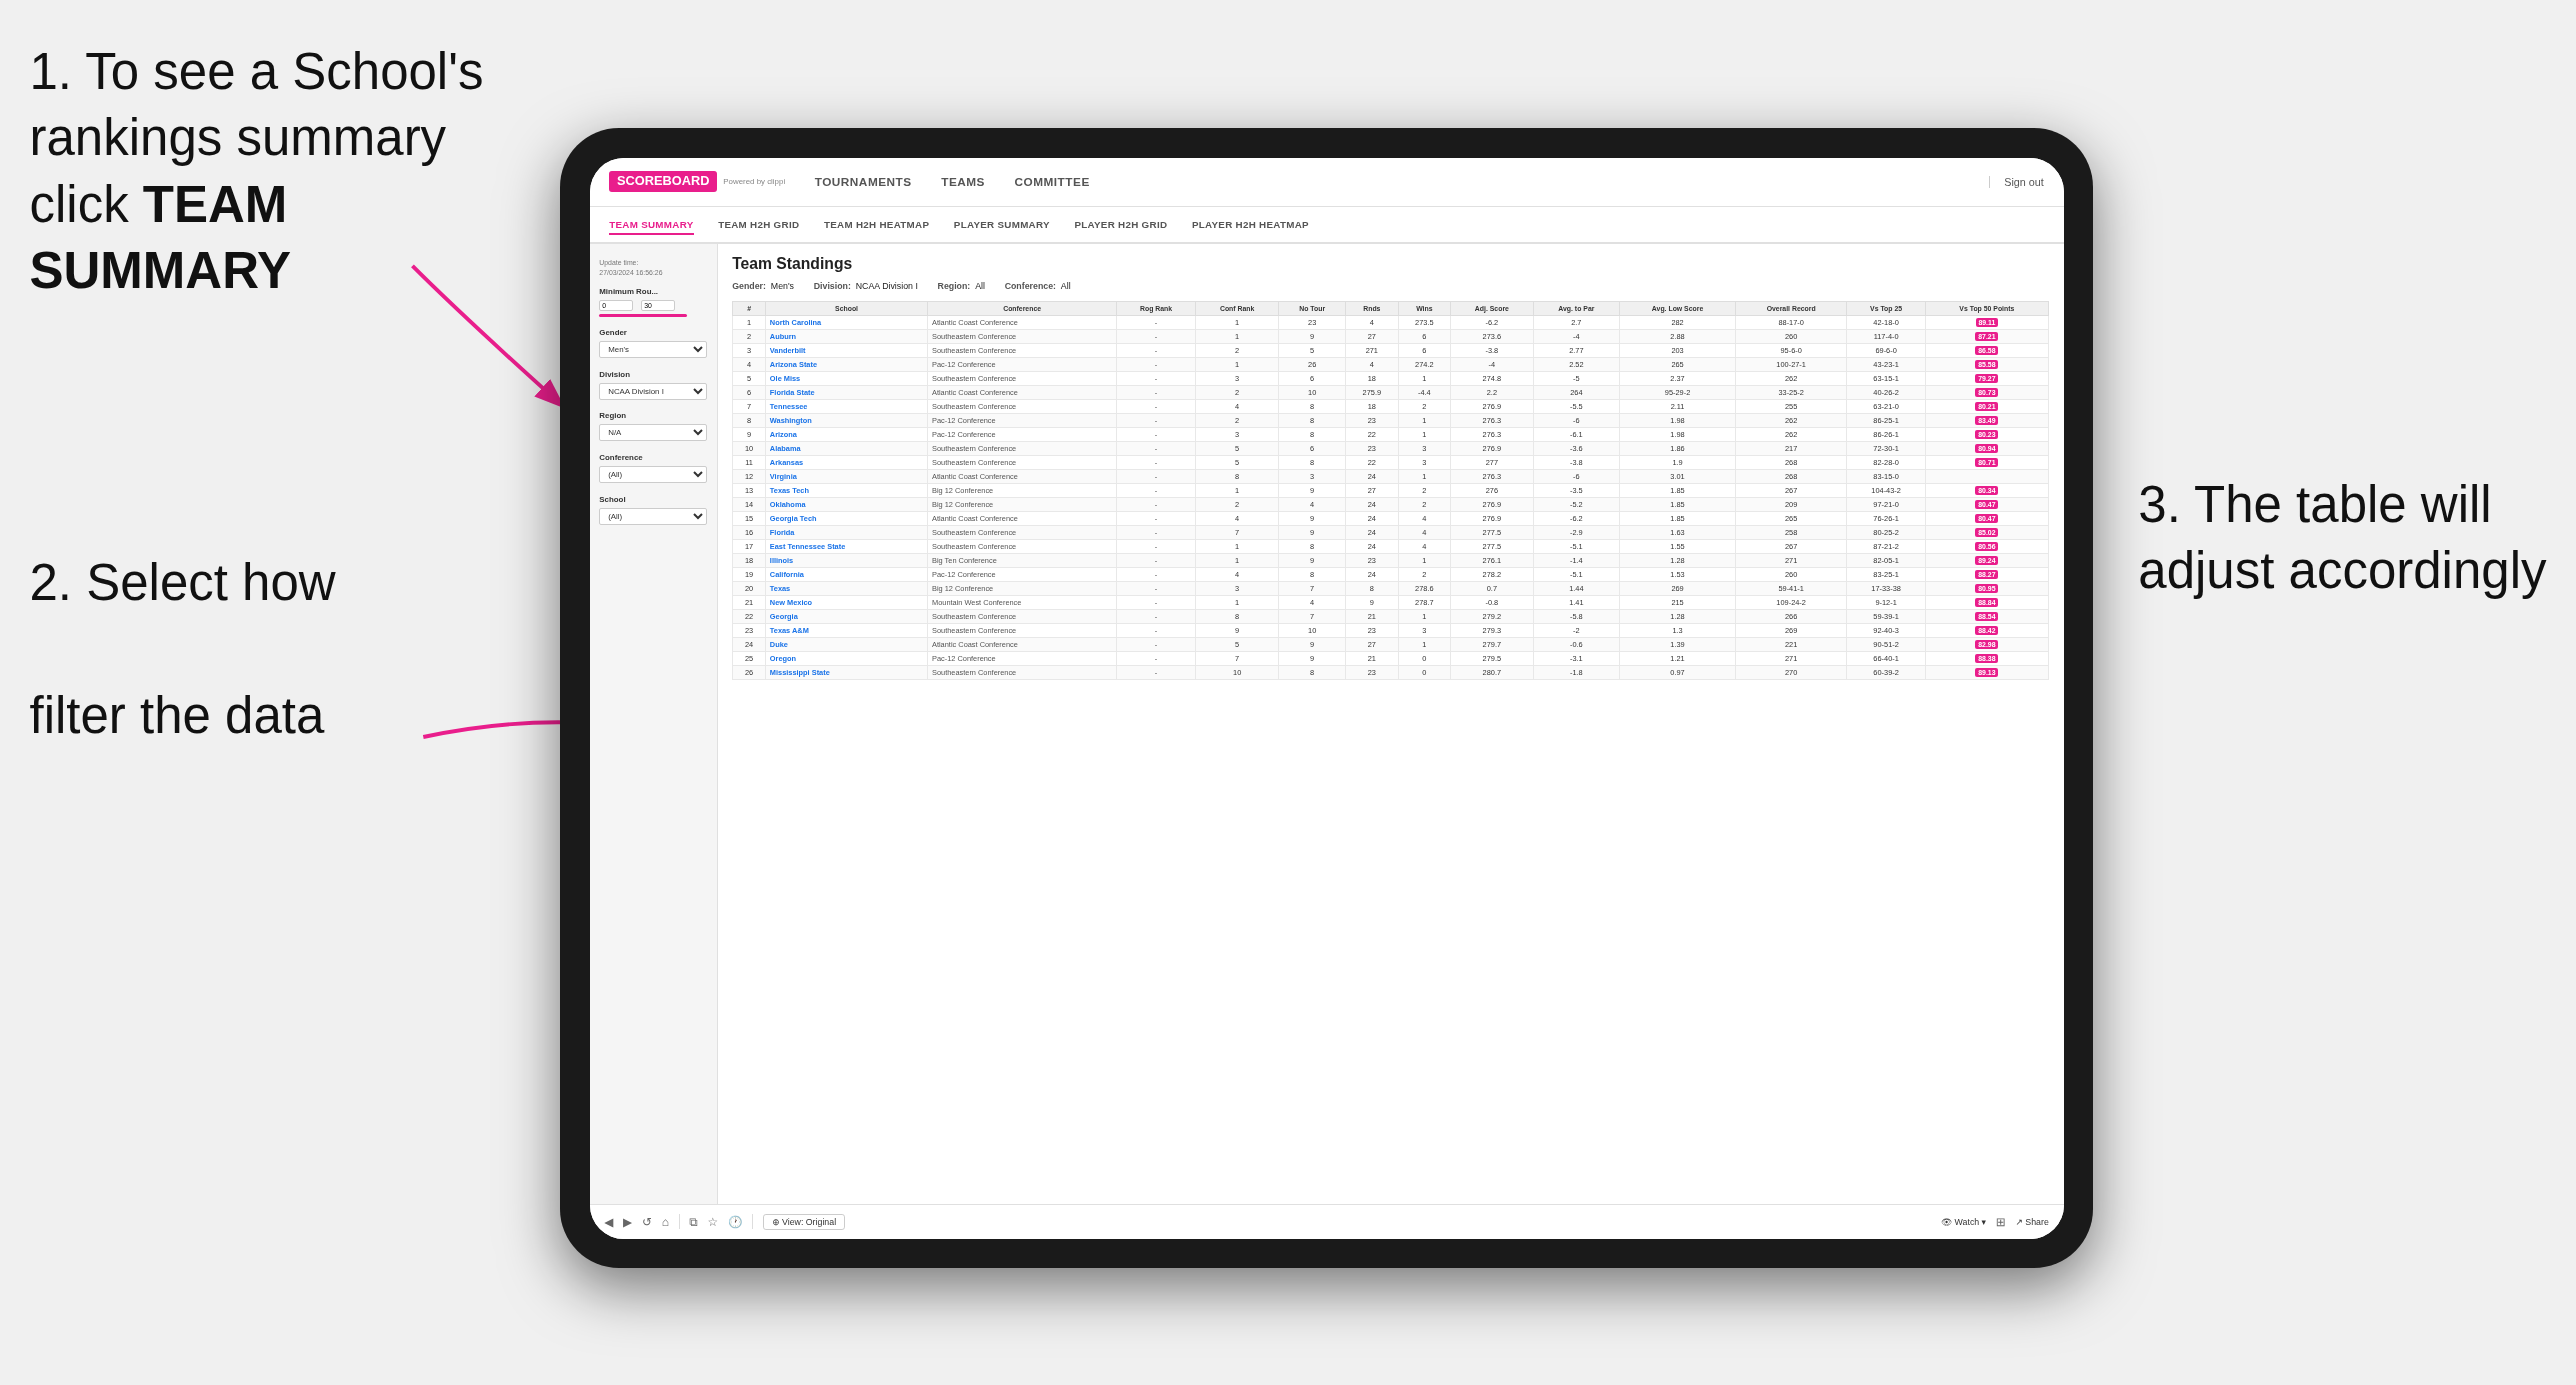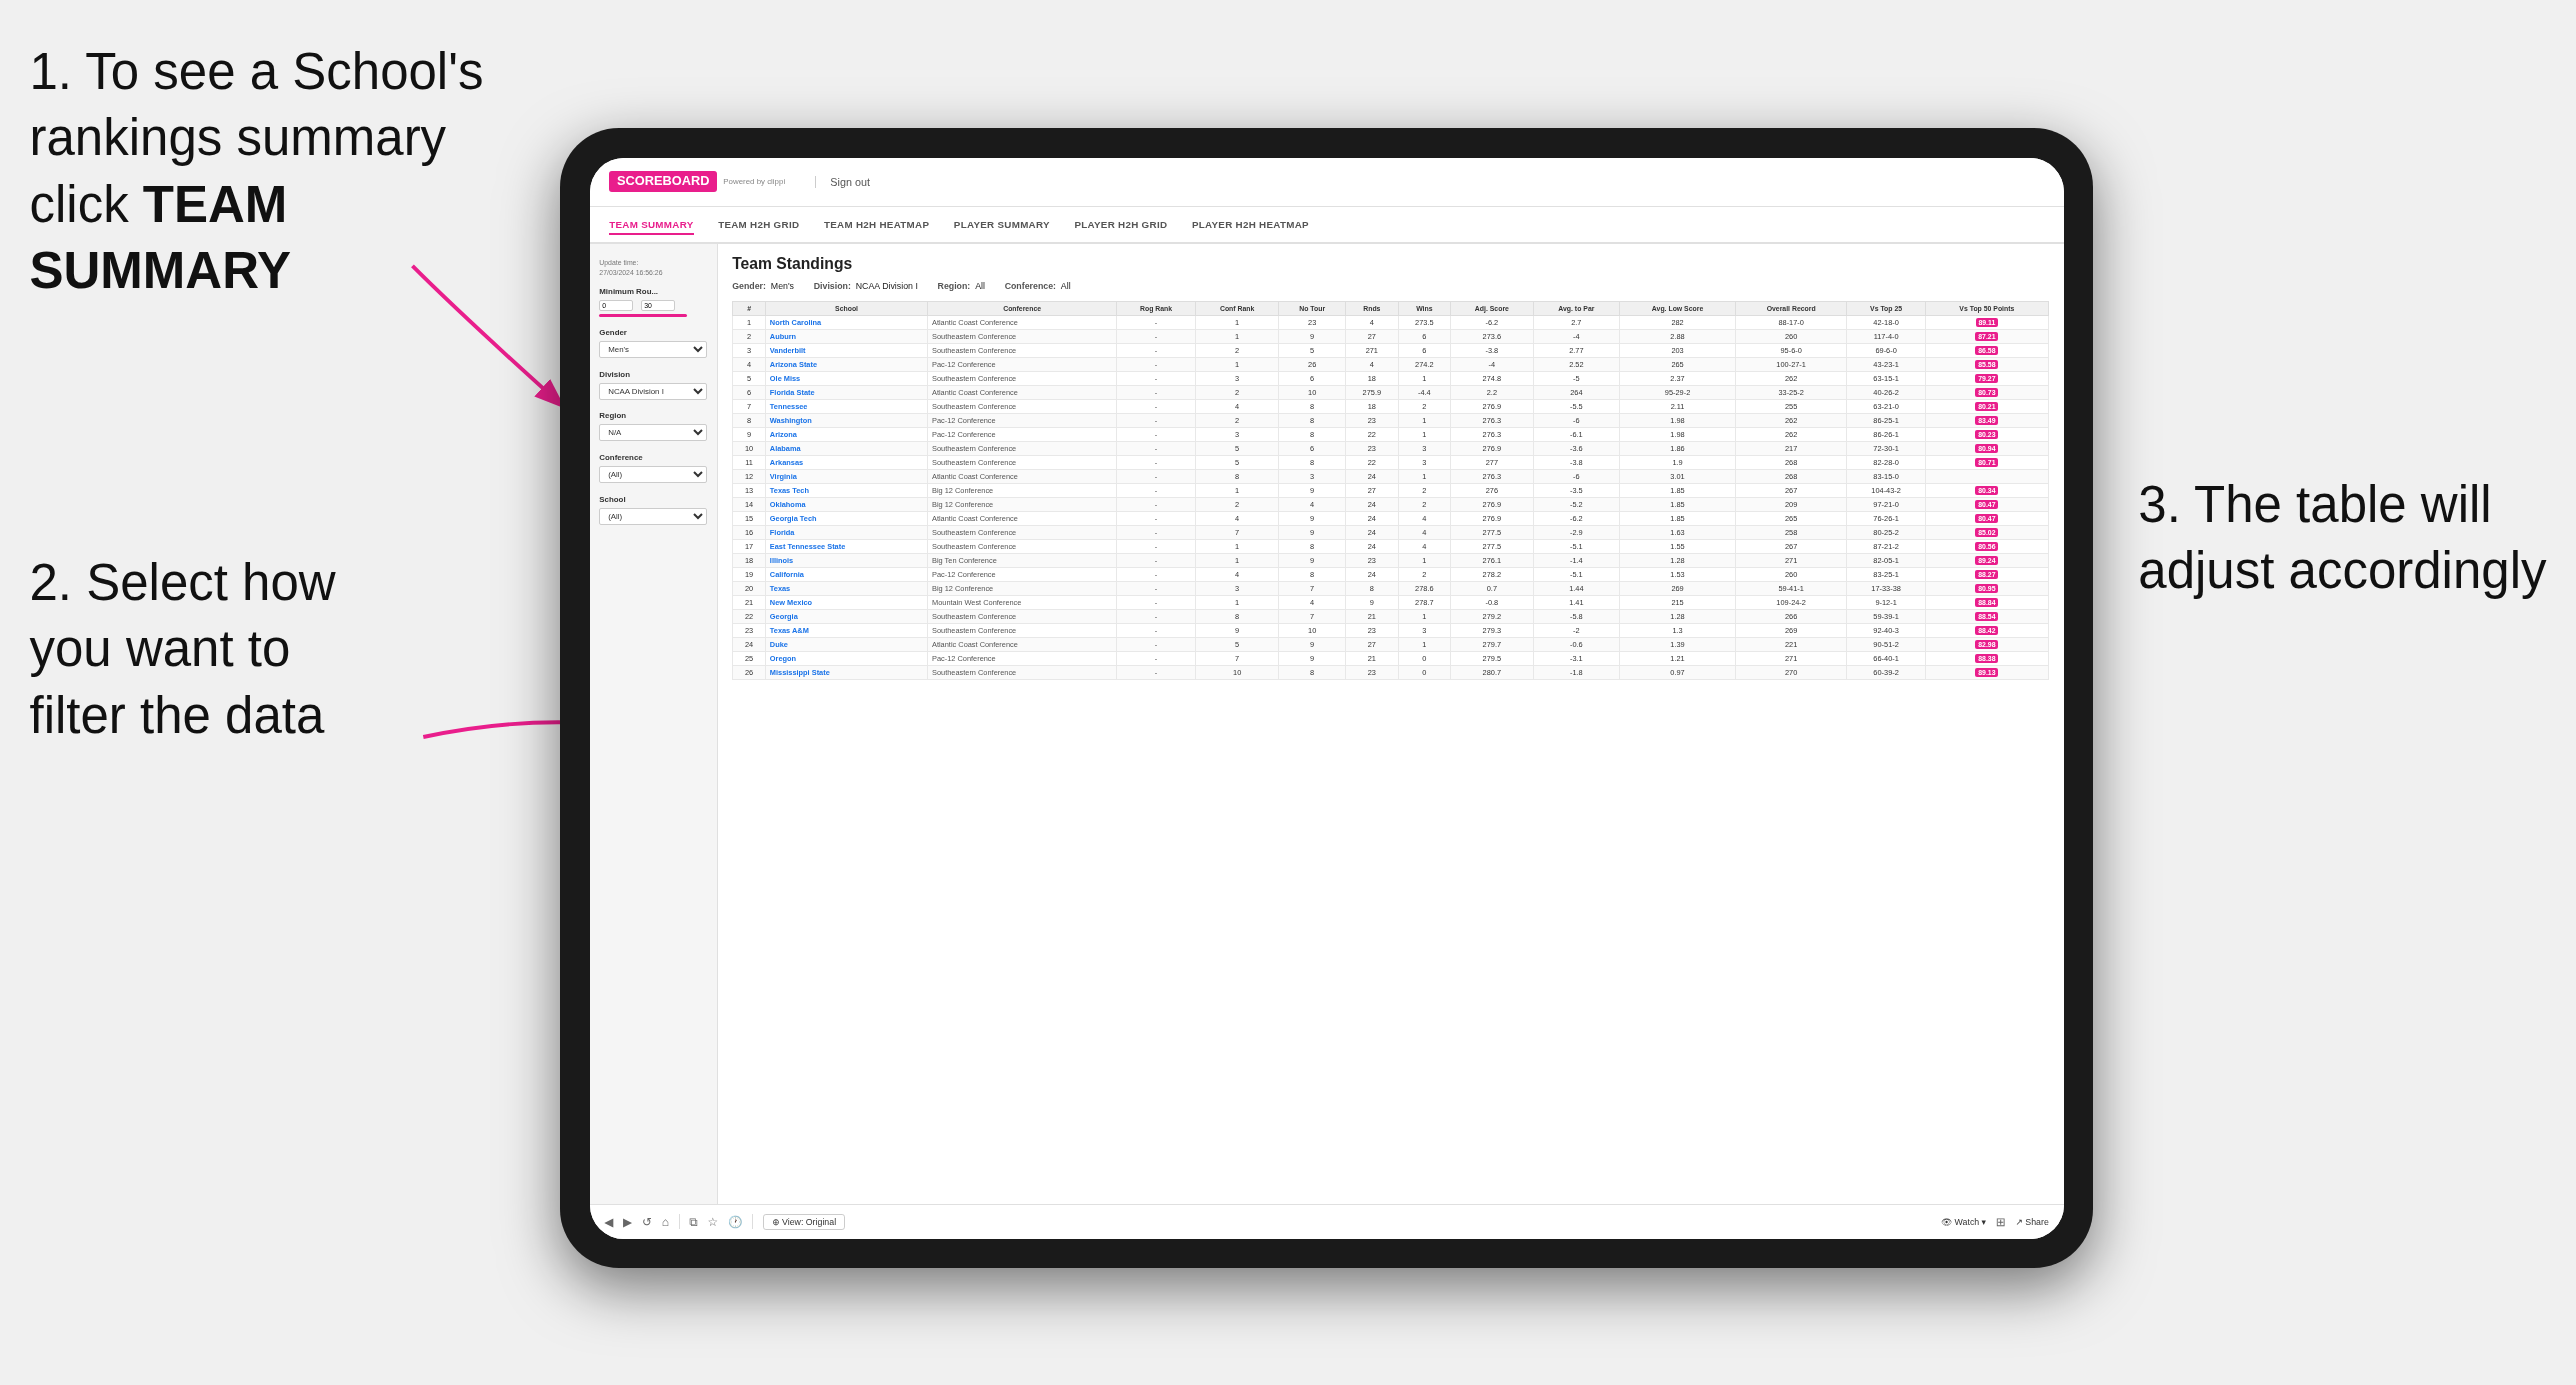--- a/index.html
+++ b/index.html
@@ -390,21 +390,21 @@
   </style>
 </head>
 <body>
 
 <div class="instruction-1">
   <span>1. To see a School's rankings summary click </span><strong>TEAM SUMMARY</strong>
 </div>
 
 <div class="instruction-2">
   <span>2. Select how</span><br>
-  <span>you want to</span><br>
+  <br>
   <span>filter the data</span>
 </div>
 
 <div class="instruction-3">
   <span>3. The table will</span><br>
   <span>adjust accordingly</span>
 </div>
 
 <svg class="arrow-1" viewBox="0 0 220 180" fill="none">
   <path d="M30 10 Q80 60 180 150" stroke="#e91e8c" stroke-width="4" fill="none" marker-end="url(#arr1)"></path>
@@ -435,20 +435,25 @@
 
 <div class="tablet">
   <div class="tablet-screen">
 
     <div class="nav-bar">
       <div class="logo-area">
         <div class="logo-box">
           <span>SCOREBOARD</span>
         </div>
         <span class="logo-sub">Powered by clippi</span>
+      </div>
+      <div class="nav-links">
+        <span class="nav-link">TOURNAMENTS</span>
+        <span class="nav-link">TEAMS</span>
+        <span class="nav-link">COMMITTEE</span>
       </div>
       <span class="sign-out">Sign out</span>
     </div>
 
     <div class="sub-nav">
       <span class="sub-nav-link active">TEAM SUMMARY</span>
       <span class="sub-nav-link">TEAM H2H GRID</span>
       <span class="sub-nav-link">TEAM H2H HEATMAP</span>
       <span class="sub-nav-link">PLAYER SUMMARY</span>
       <span class="sub-nav-link">PLAYER H2H GRID</span>

